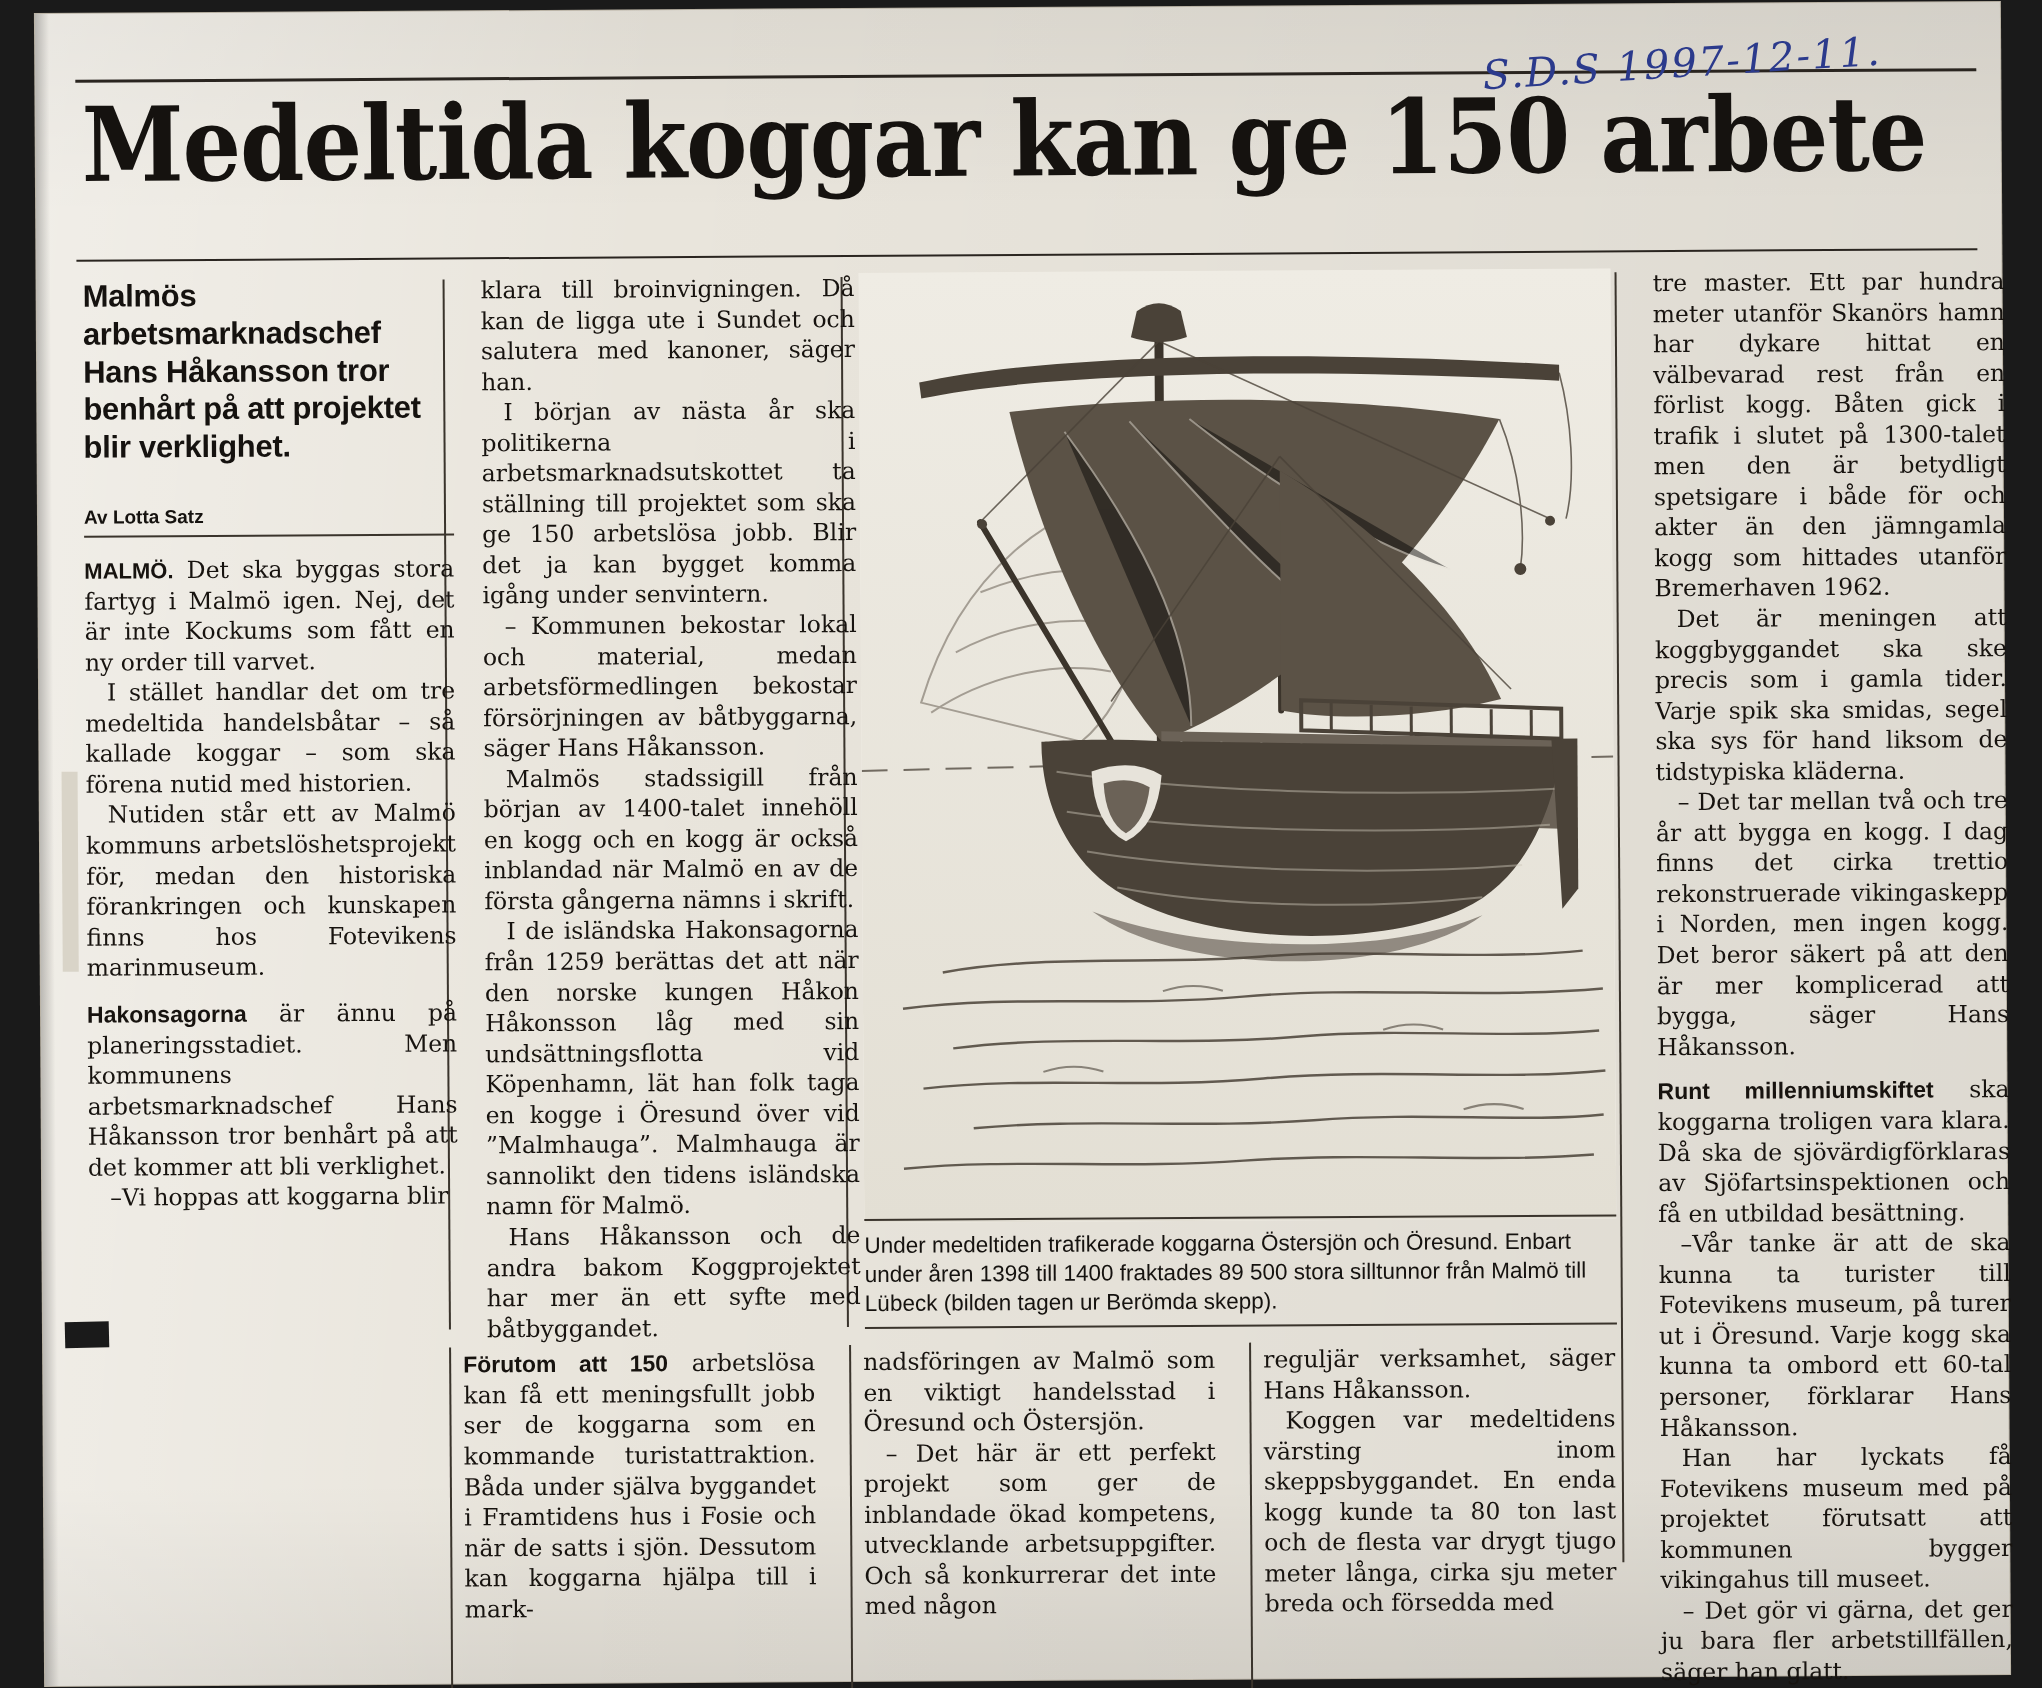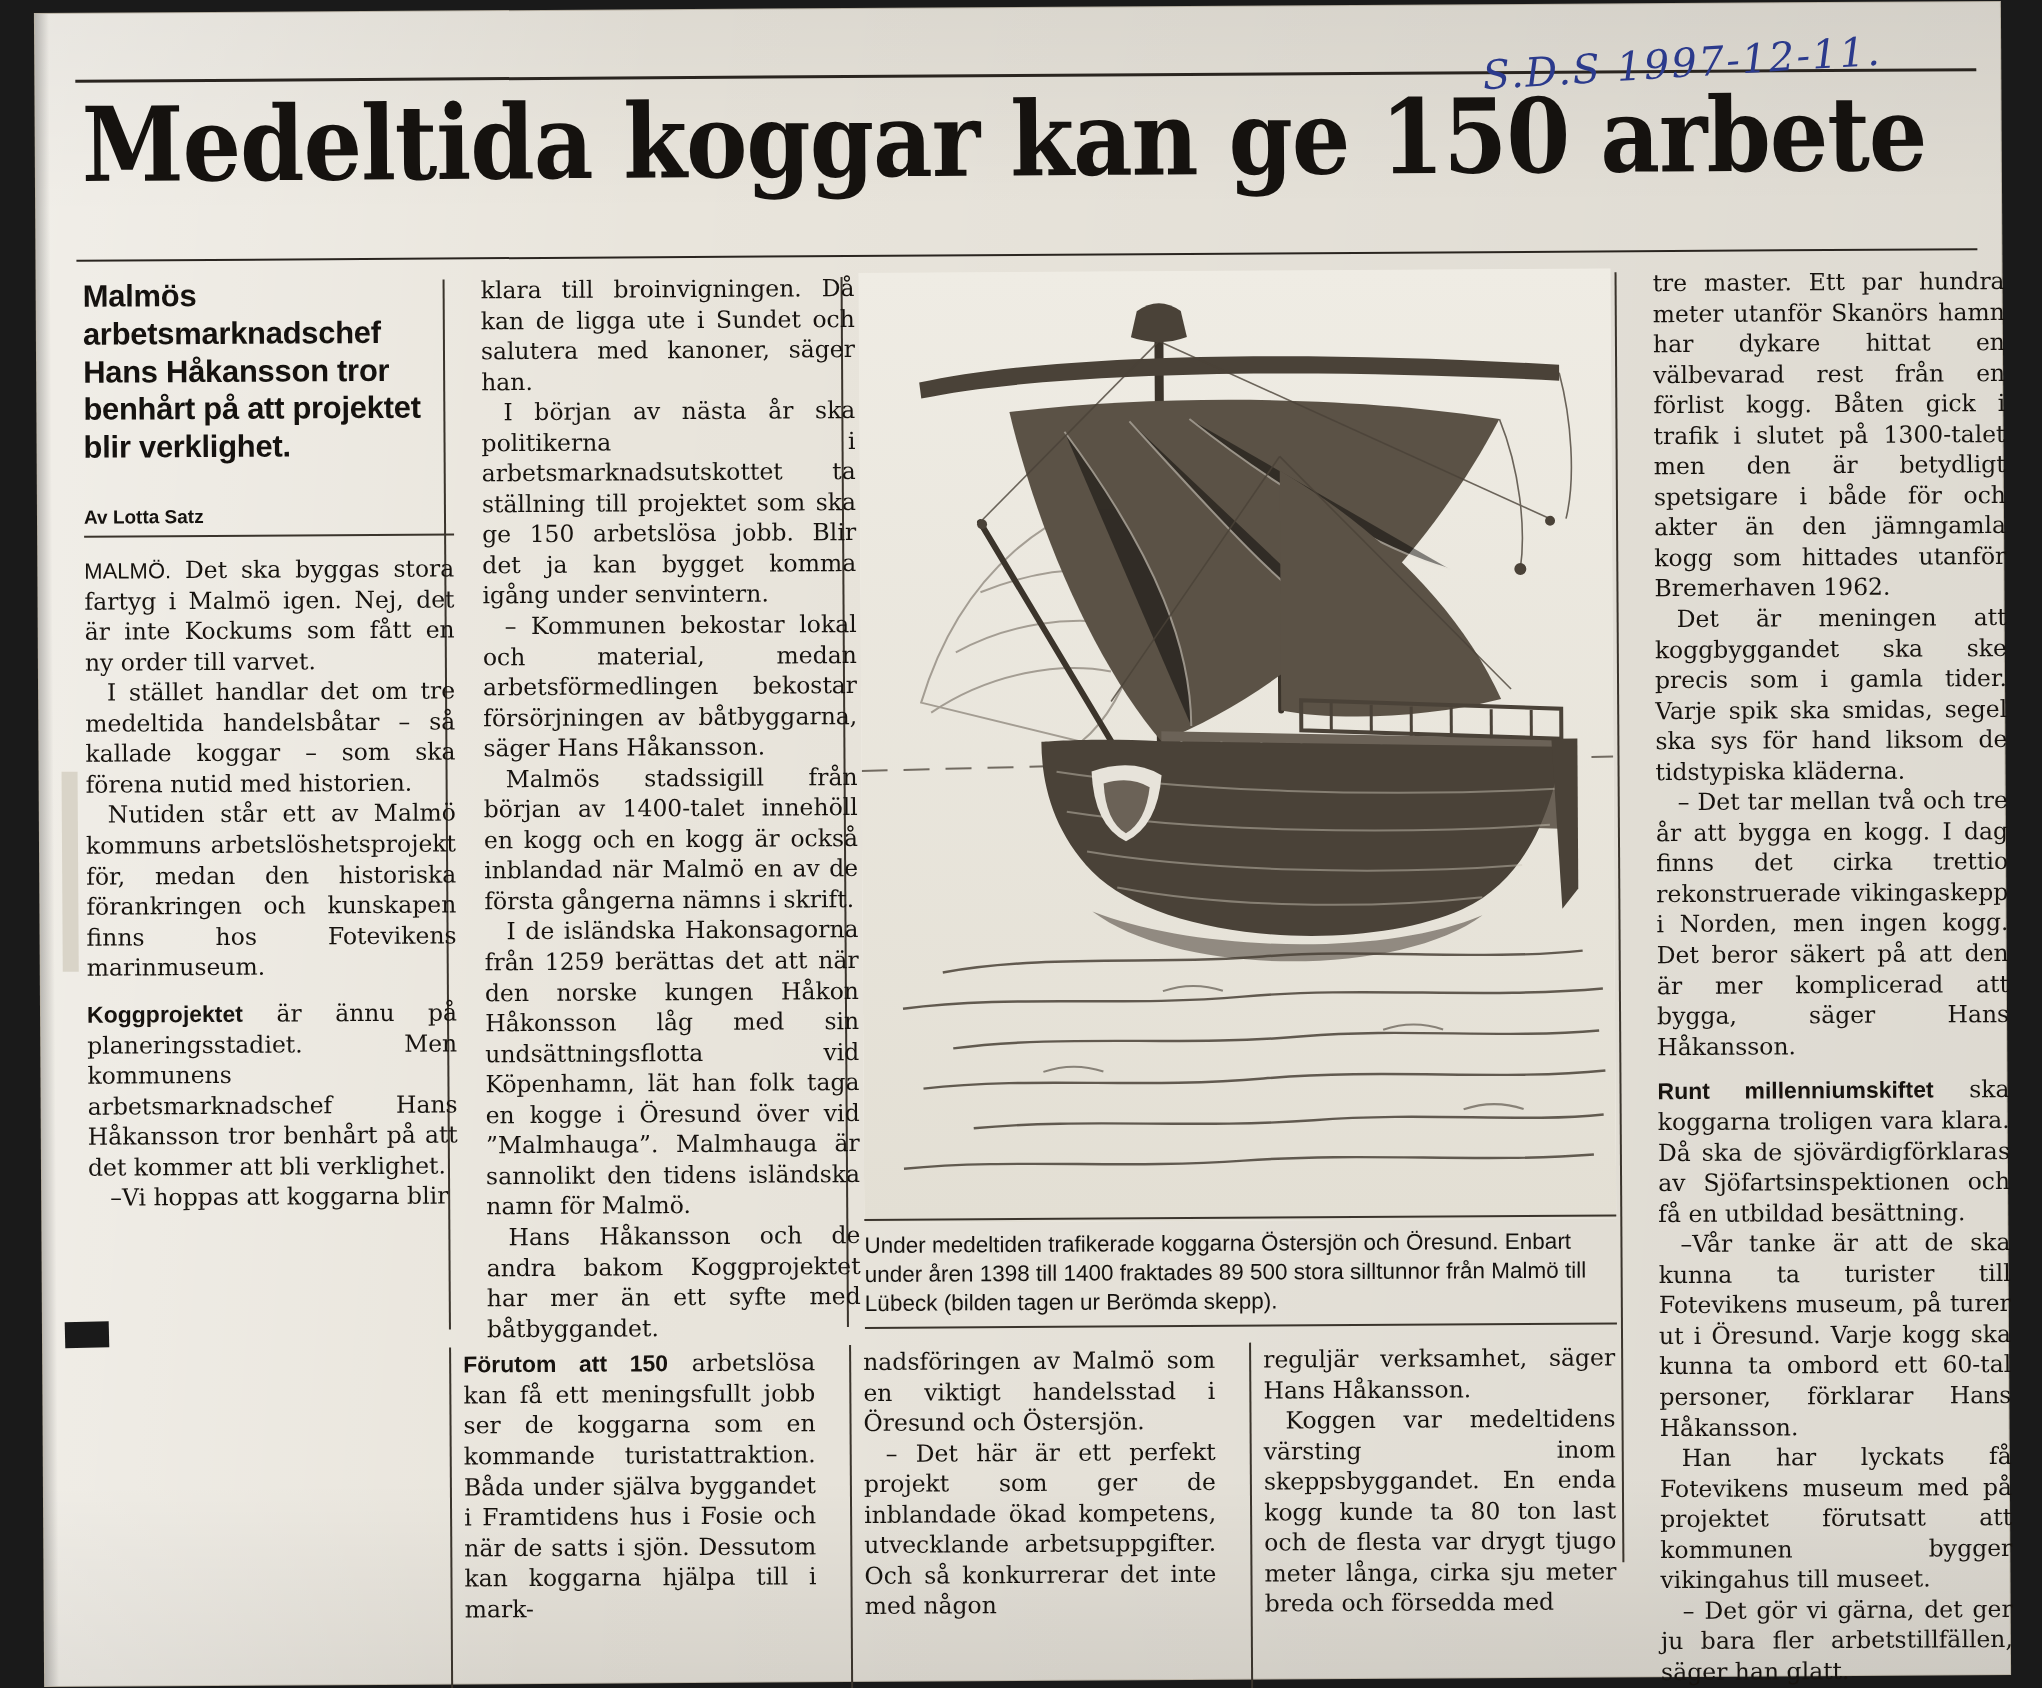--- a/index.html
+++ b/index.html
@@ -103,21 +103,21 @@
     text-align:justify;
     margin:0;
     color:#17130f;
     text-indent:22px;
     hyphens:auto;
   }
   p.body.first{ text-indent:0; margin-top:18px;}
   p.body + p.body{margin-top:0;}
   .lead{
     font-family:"Liberation Sans", sans-serif;
-    font-weight:normal;
+    font-weight:bold;
     font-size:22px;
   }
   .subhead{
     font-family:"Liberation Sans", sans-serif;
     font-weight:bold;
     font-size:23px;
   }
 
   
   .figure{
@@ -179,21 +179,21 @@
 
     <div class="cols">
 
       <div class="col col1">
         <div class="kicker">Malmös arbetsmarknadschef Hans Håkansson tror benhårt på att projektet blir verklighet.</div>
         <div class="byline">Av Lotta Satz</div>
 
         <p class="body first"><span class="lead">MALMÖ.</span><span> Det ska byggas stora fartyg i Malmö igen. Nej, det är inte Kockums som fått en ny order till varvet.</span></p>
         <p class="body">I stället handlar det om tre medeltida handelsbåtar – så kallade koggar – som ska förena nutid med historien.</p>
         <p class="body">Nutiden står ett av Malmö kommuns arbetslöshetsprojekt för, medan den historiska förankringen och kunskapen finns hos Fotevikens marinmuseum.</p>
-        <p class="body" style="margin-top:16px;text-indent:0;"><span class="subhead">Koggprojektet</span><span> är ännu på planeringsstadiet. Men kommunens arbetsmarknadschef Hans Håkansson tror benhårt på att det kommer att bli verklighet.</span></p>
+        <p class="body" style="margin-top:16px;text-indent:0;"><span class="subhead">Hakonsagorna</span><span> är ännu på planeringsstadiet. Men kommunens arbetsmarknadschef Hans Håkansson tror benhårt på att det kommer att bli verklighet.</span></p>
         <p class="body">–Vi hoppas att koggarna blir</p>
       </div>
 
       <div class="col col2">
         <p class="body" style="text-indent:0;">klara till broinvigningen. Då kan de ligga ute i Sundet och salutera med kanoner, säger han.</p>
         <p class="body">I början av nästa år ska politikerna i arbetsmarknadsutskottet ta ställning till projektet som ska ge 150 arbetslösa jobb. Blir det ja kan bygget komma igång under senvintern.</p>
         <p class="body">– Kommunen bekostar lokal och material, medan arbetsförmedlingen bekostar försörjningen av båtbyggarna, säger Hans Håkansson.</p>
         <p class="body">Malmös stadssigill från början av 1400-talet innehöll en kogg och en kogg är också inblandad när Malmö en av de första gångerna nämns i skrift.</p>
         <p class="body">I de isländska Hakonsagorna från 1259 berättas det att när den norske kungen Håkon Håkonsson låg med sin undsättningsflotta vid Köpenhamn, lät han folk taga en kogge i Öresund över vid ”Malmhauga”. Malmhauga är sannolikt den tidens isländska namn för Malmö.</p>
         <p class="body">Hans Håkansson och de andra bakom Koggprojektet har mer än ett syfte med båtbyggandet.</p>

